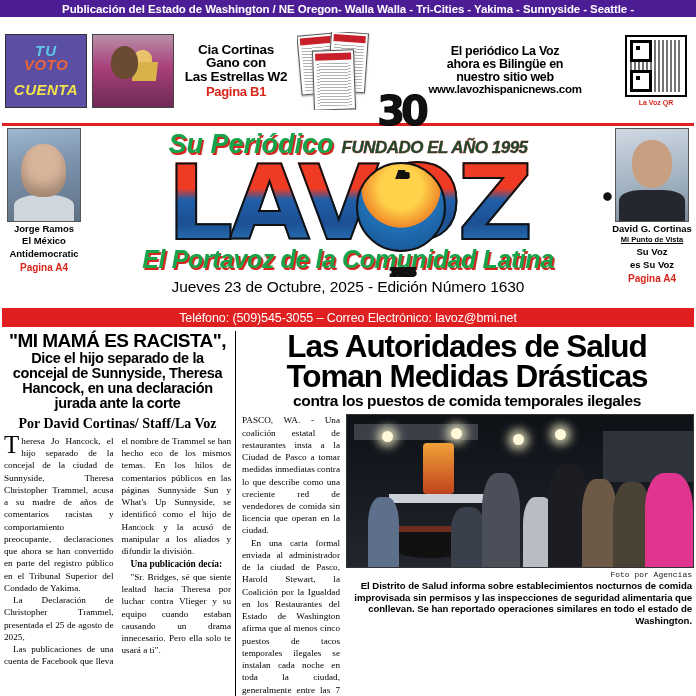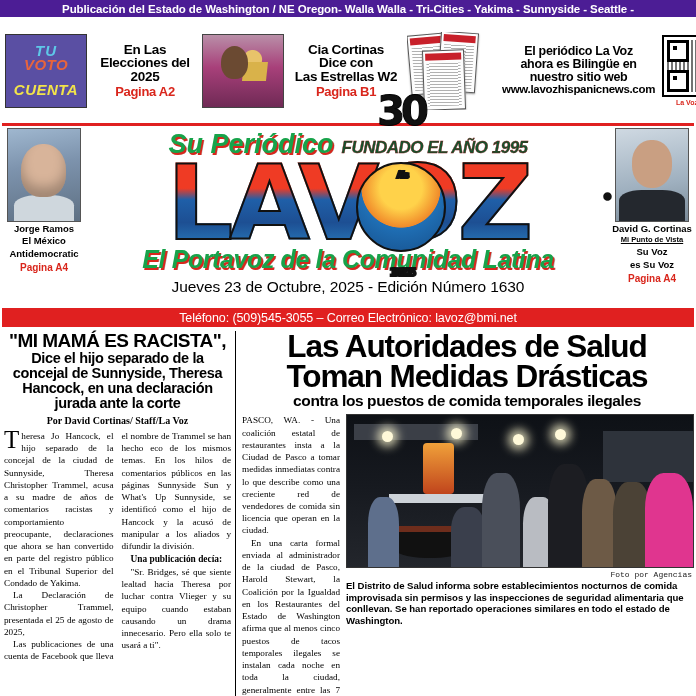--- a/index.html
+++ b/index.html
@@ -190,21 +190,21 @@
   .photo-hancock .chair{position:absolute;right:6%;top:14%;width:40%;height:78%;background:#2a2a2c;border-radius:8px 8px 0 0;}
   .photo-hancock .head{position:absolute;left:20%;top:14%;width:36%;height:52%;border-radius:50% 50% 44% 44%;background:#e9e6df;}
   .photo-hancock .face{position:absolute;left:24%;top:22%;width:20%;height:34%;border-radius:50%;background:#e3c2ab;}
   .photo-hancock .body{position:absolute;left:12%;bottom:0;width:52%;height:34%;background:#1d1d1f;border-radius:28% 28% 0 0;}
   .photo-hancock .mic{position:absolute;left:30%;top:52%;width:2px;height:40%;background:#111;transform:rotate(8deg);}
   .photo-hancock .plate{
     position:absolute;right:0;bottom:4px;width:48%;height:26px;background:#eceae6;border:1px solid #9a968e;
     display:flex;align-items:center;justify-content:center;font-size:10px;color:#4a4a4a;letter-spacing:1px;font-weight:bold;
   }
 
-  .byline{font-family:"Liberation Serif", serif;font-weight:bold;font-size:10px;line-height:1.25;text-align:center;margin:4px 0 3px 0;}
+  .byline{font-family:"Liberation Serif", serif;font-weight:bold;font-size:14px;line-height:1.25;text-align:center;margin:4px 0 3px 0;}
 
   .two-col{column-count:2;column-gap:8px;column-rule:none;}
   .serif{
     font-family:"Liberation Serif", serif;font-size:9.2px;line-height:1.33;text-align:justify;
     hyphens:auto;-webkit-hyphens:auto;
   }
   .serif p{margin:0;text-indent:9px;}
   .serif p.first{text-indent:0;}
   .serif p.nodent{text-indent:0;}
   .serif b.sub{display:block;text-align:center;text-indent:0;font-size:9.4px;margin-top:1px;}
@@ -228,58 +228,50 @@
   .photo-food .lamp{position:absolute;width:11px;height:11px;border-radius:50%;background:#fff9d9;box-shadow:0 0 10px 5px rgba(255,250,210,.75);}
   .photo-food .tent{position:absolute;left:2%;top:6%;width:36%;height:10%;background:#3b3f47;}
   .photo-food .trompo{position:absolute;left:22%;top:18%;width:9%;height:34%;background:linear-gradient(180deg,#f0a13a,#c0441c);border-radius:4px;}
   .photo-food .stand{position:absolute;left:12%;top:52%;width:34%;height:6%;background:#cdd2d8;}
   .photo-food .grill{position:absolute;left:13%;bottom:6%;width:22%;height:17%;background:#111;border-radius:0 0 45% 45%;}
   .photo-food .coals{position:absolute;left:14%;bottom:22%;width:20%;height:5%;background:#6e2d1c;}
   .photo-food .p{position:absolute;bottom:0;border-radius:38% 38% 0 0;}
   .photo-food .road{position:absolute;right:0;top:10%;width:26%;height:34%;background:#2e333b;}
 
   .caption-credit{font-family:"Liberation Mono", monospace;font-size:8px;text-align:right;color:#222;margin-top:2px;}
-  .caption{font-size:9.6px;font-weight:bold;line-height:1.2;margin-top:1px;letter-spacing:-0.05px;}
+  .caption{font-size:9.6px;font-weight:bold;line-height:1.2;margin-top:1px;letter-spacing:-0.05px;text-align:right;}
 </style>
 </head>
 <body>
 
 <div class="page">
 
   <div class="topbar">
     <span>Publicación del Estado de Washington / NE Oregon- Walla Walla - Tri-Cities - Yakima -  Sunnyside - Seattle -</span>
   </div>
 
   <div class="promo">
 
     <div class="promo-cell" style="flex:0 0 88px;">
       <div class="votebox">
         <span class="vb1">TU</span>
         <span class="vb2">VOTO</span>
         <span class="vb3">CUENTA</span>
       </div>
     </div>
 
-    <div class="promo-cell" style="flex:0 0 110px;">
-      <div class="promo-txt">
-        <span>En Las</span><br>
-        <span>Elecciones del</span><br>
-        <span>2025</span>
-        <span class="pg">Pagina A2</span>
-      </div>
-    </div>
 
     <div class="promo-cell" style="flex:0 0 86px;">
       <div class="photo-trophy"></div>
     </div>
 
     <div class="promo-cell" style="flex:0 0 120px;">
       <div class="promo-txt">
         <span>Cia Cortinas</span><br>
-        <span>Dice con</span><br>
+        <span>Gano con</span><br>
         <span>Las Estrellas W2</span>
         <span class="pg">Pagina B1</span>
       </div>
     </div>
 
     <div class="promo-cell" style="flex:0 0 96px;">
       <div class="papers">
           <i></i>
           <i></i>
           <i></i>

